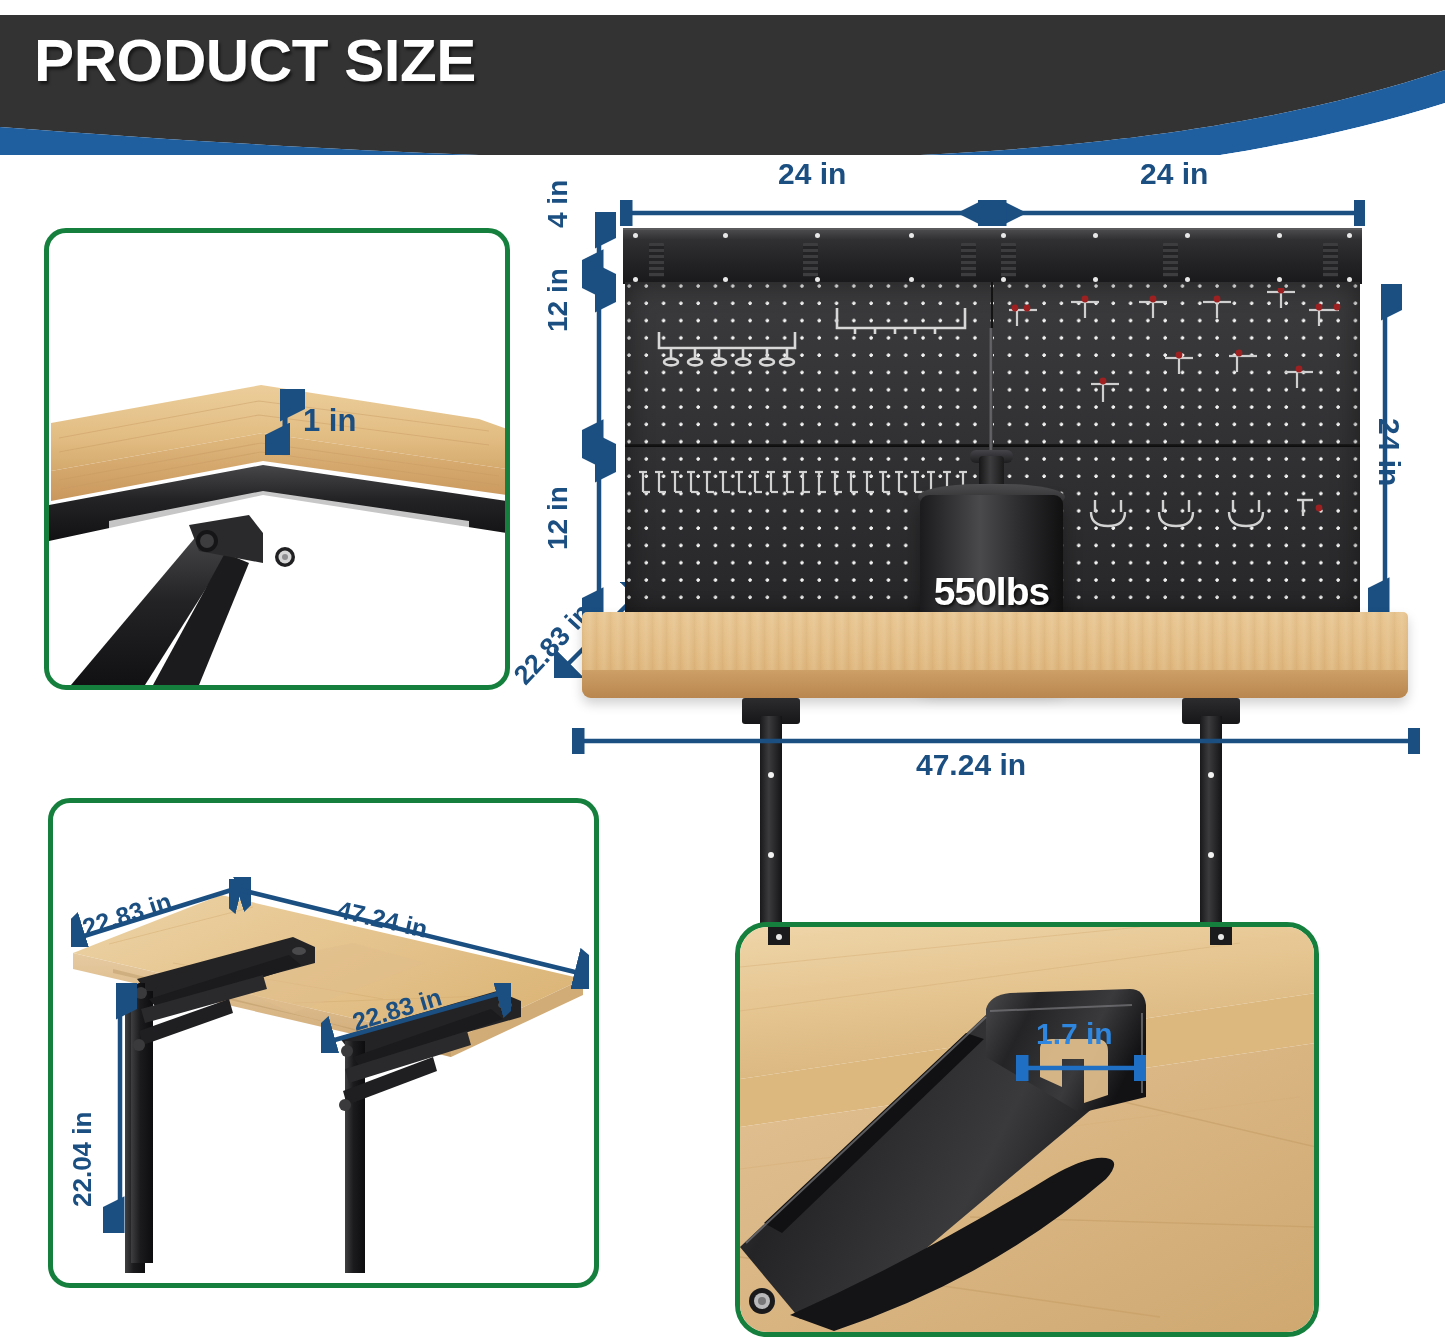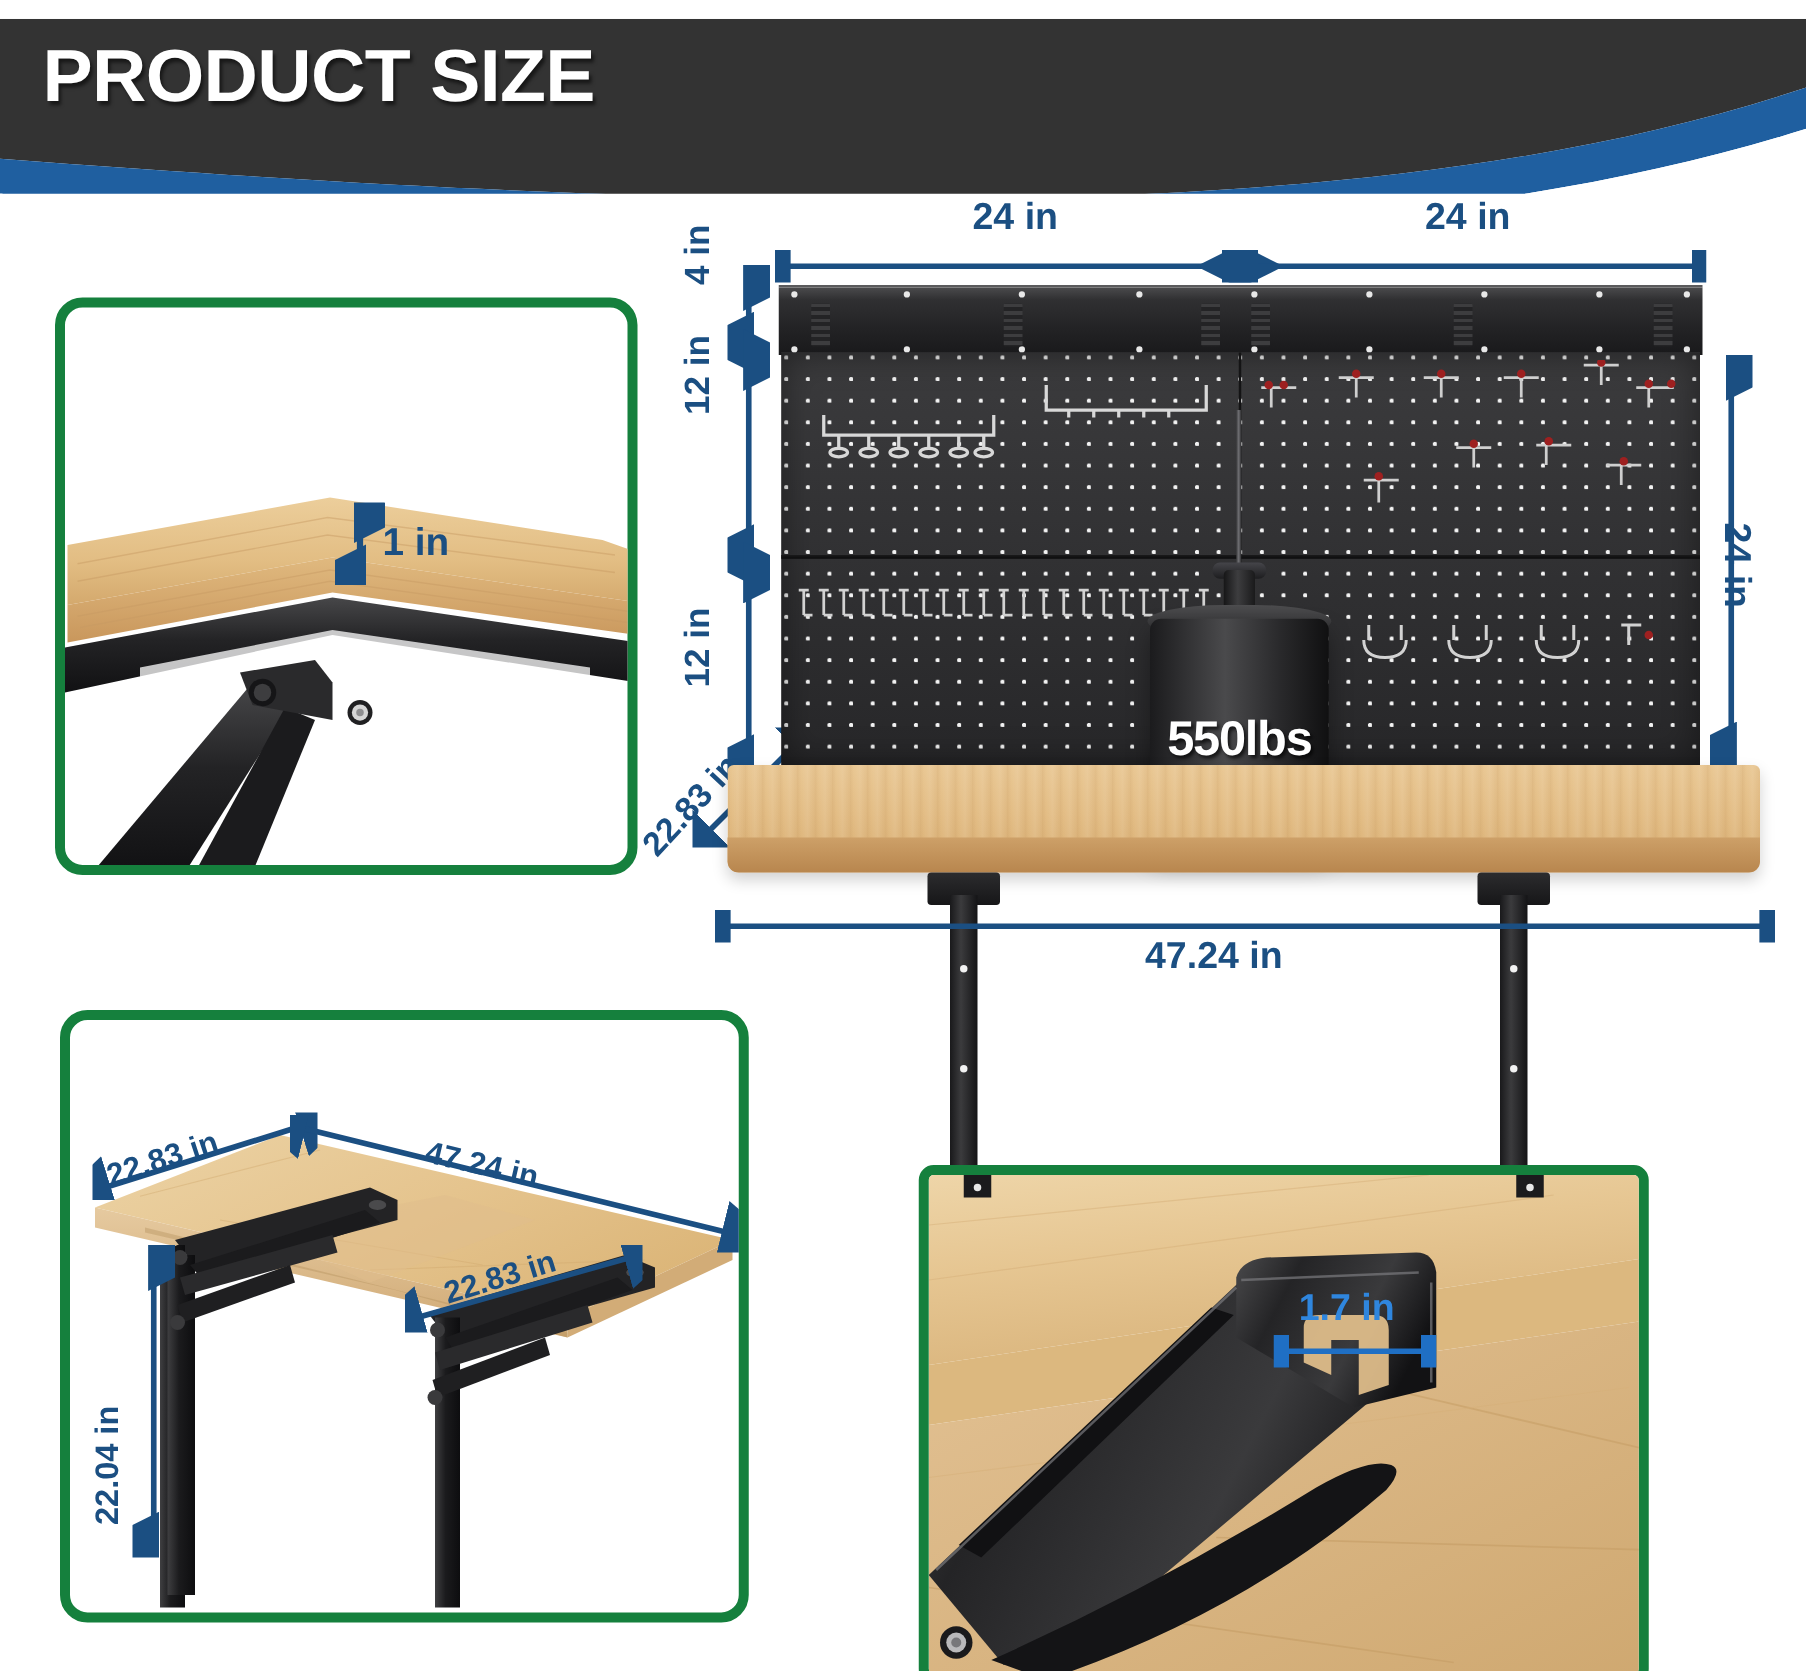--- a/index.html
+++ b/index.html
@@ -19,26 +19,26 @@
     letter-spacing:-0.5px;
     text-shadow:2px 3px 3px rgba(0,0,0,0.55);
     font-family:"Liberation Sans", sans-serif;
     font-stretch:condensed;
     transform:scaleX(1.02);
     transform-origin:left center;
   }
 
   
   .panel {
-    position:absolute; border:8px solid #15803d; border-radius:22px;
-    background:#ffffff; overflow:hidden;margin-top:10px;
+    position:absolute; border:5px solid #15803d; border-radius:22px;
+    background:#ffffff; overflow:hidden;
   }
   .panel-tl { left:44px; top:228px; width:466px; height:462px; }
   .panel-bl { left:48px; top:798px; width:551px; height:490px; }
-  .panel-br { left:735px; top:922px; width:584px; height:415px; border-radius:12px; }
+  .panel-br { left:735px; top:922px; width:584px; height:415px; border-radius:32px; }
 
   
   .dim-label {
     position:absolute; color:#1b4f82; font-weight:bold;
     font-family:"Liberation Sans", sans-serif; white-space:nowrap;
   }
   .wood {
     background:
       repeating-linear-gradient(90deg, rgba(160,110,55,0.10) 0px, rgba(160,110,55,0.0) 3px, rgba(255,255,255,0.08) 8px, rgba(160,110,55,0.07) 14px),
       linear-gradient(180deg,#e9c793 0%, #e3bd85 45%, #d8ae73 100%);

